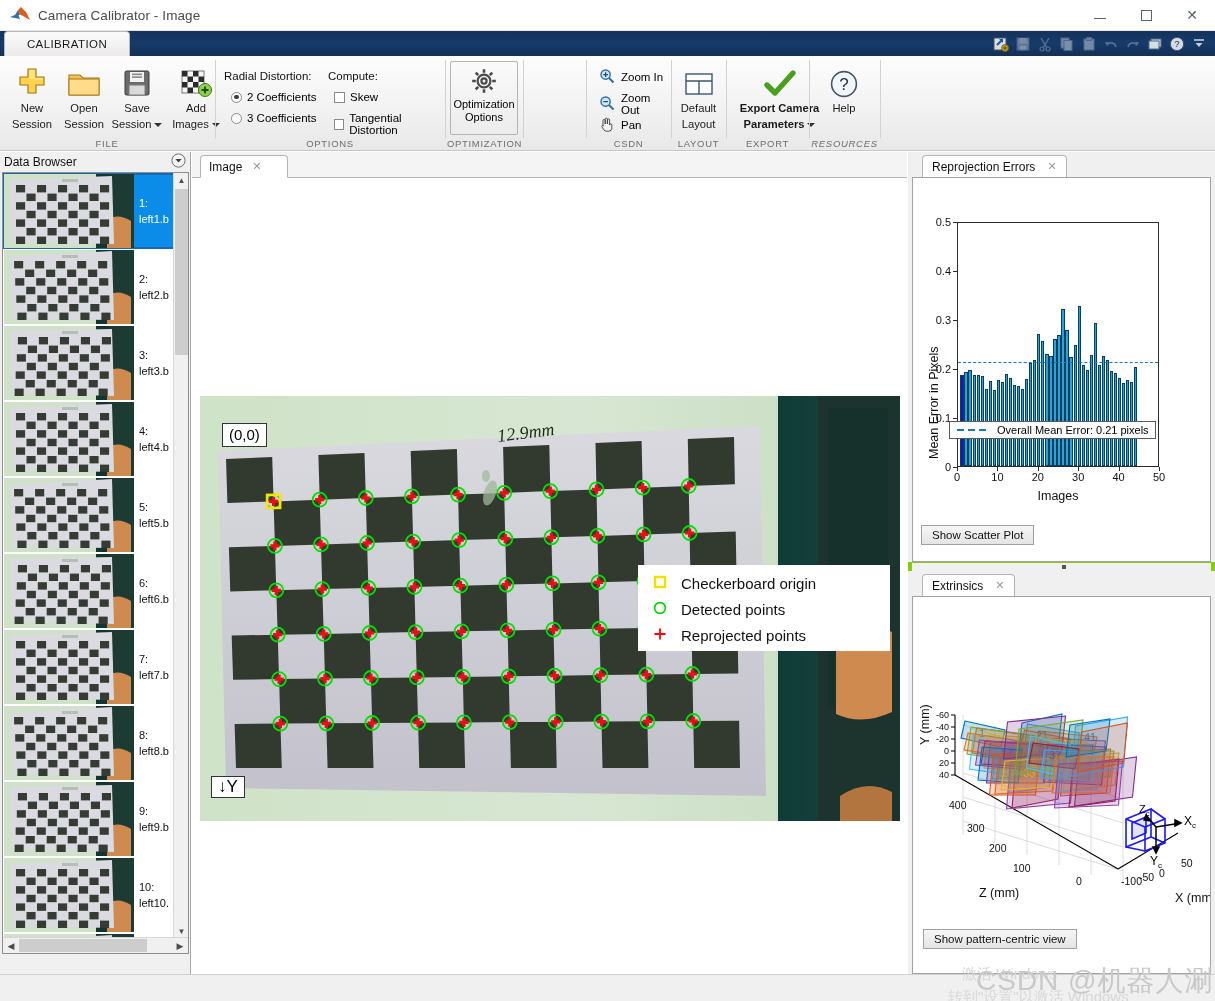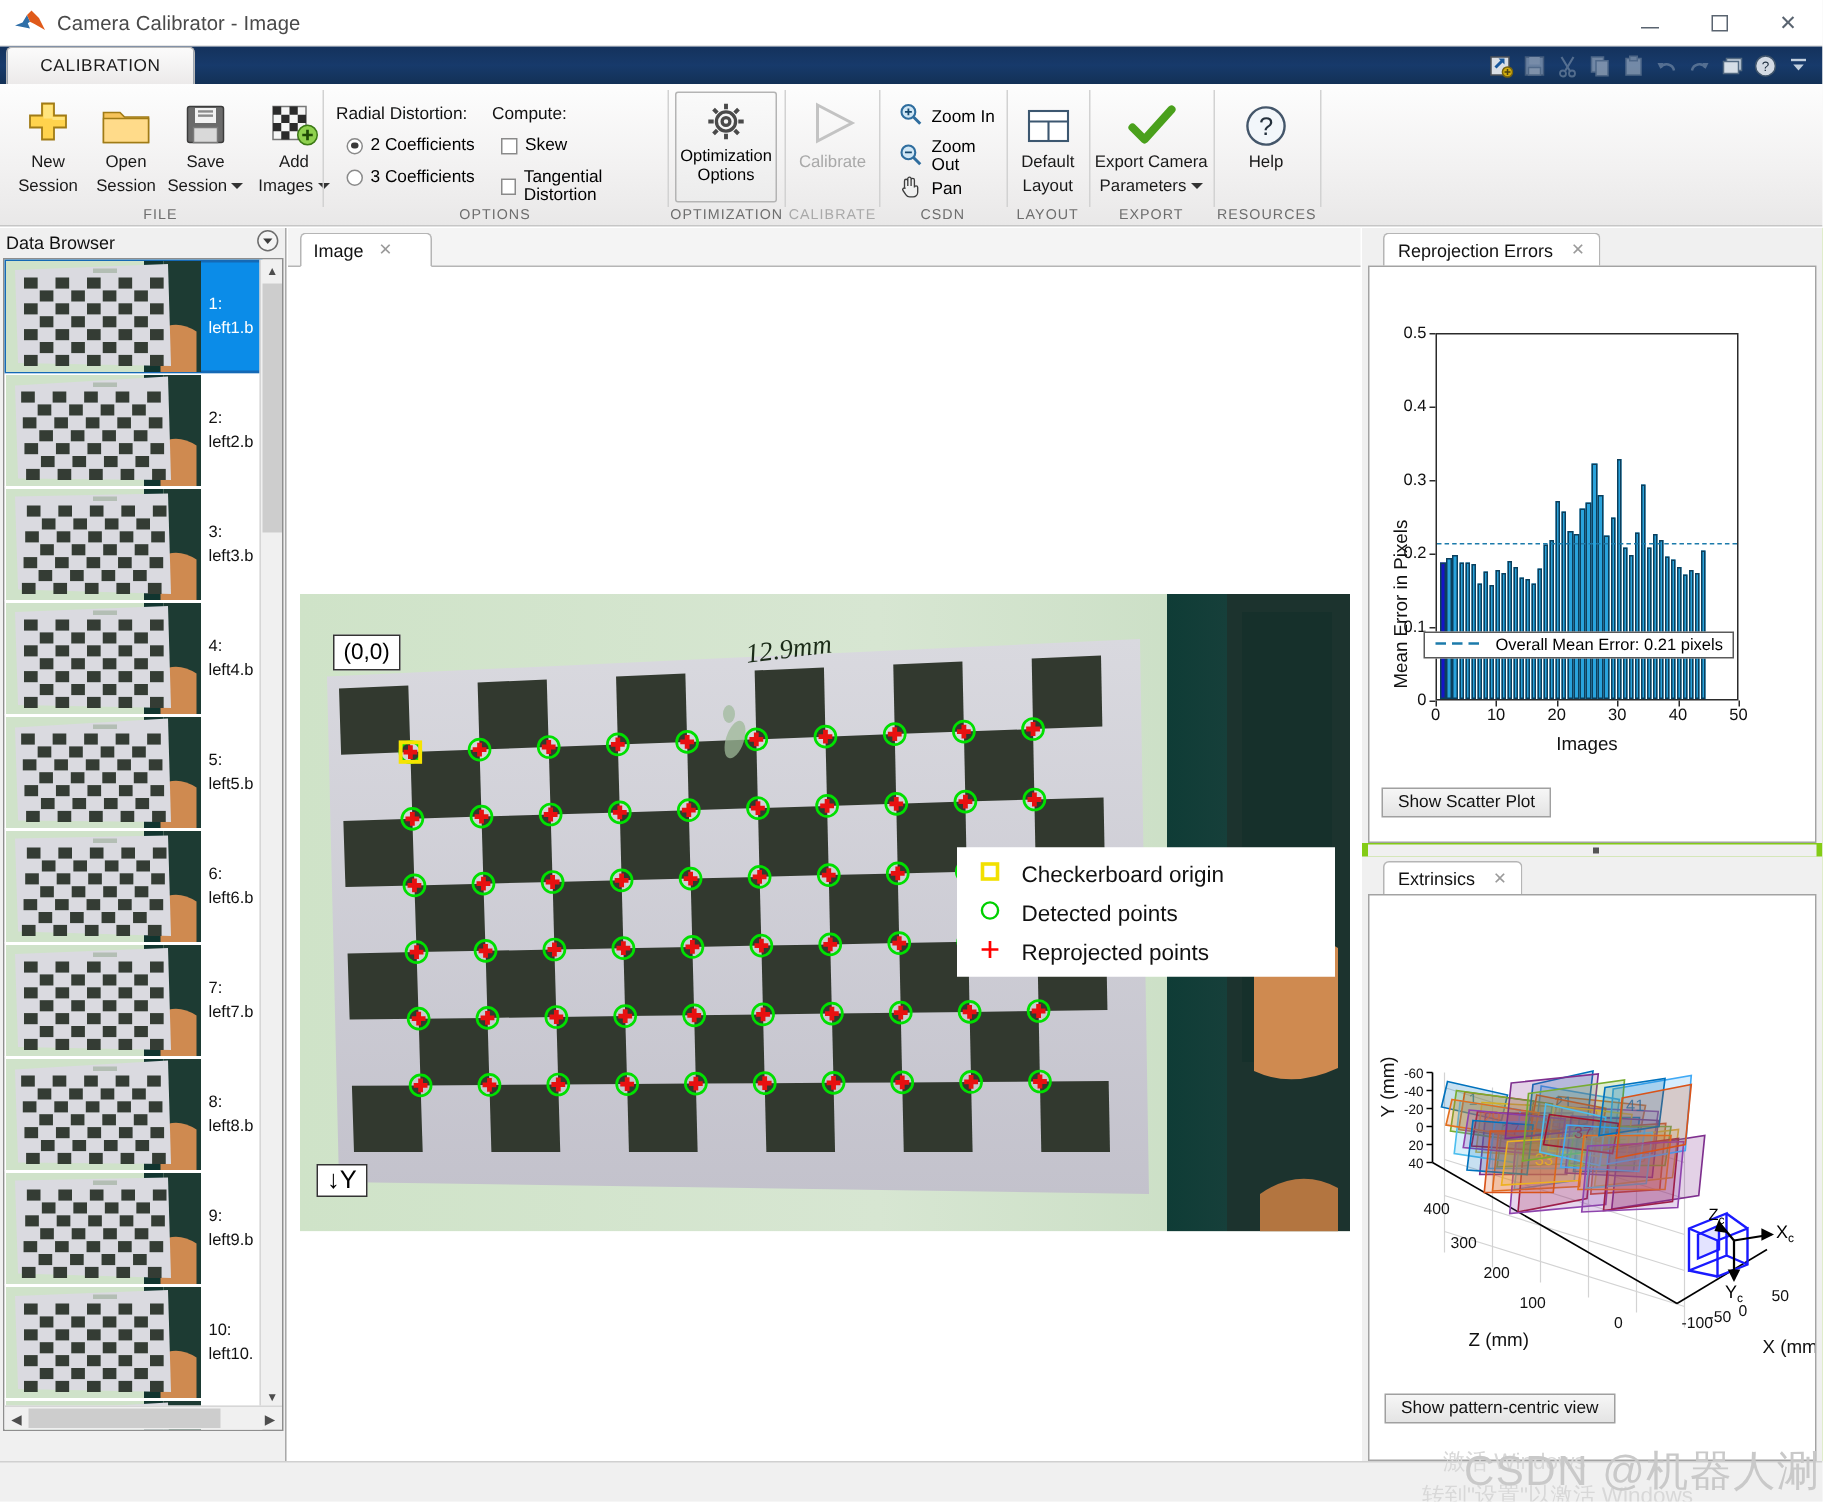--- a/index.html
+++ b/index.html
@@ -393,31 +393,20 @@
             </g>
           </svg>
         </div>
         <div style="font-size:11px;line-height:13px;margin-top:2px;">Optimization</div>
         <div style="font-size:11px;line-height:13px;">Options</div>
       </div>
       <div class="glabel" style="width:77px;">OPTIMIZATION</div>
     </div>
     <div class="rsep" style="left:523px;"></div>
 
-    <div class="rgroup" style="left:524px;width:62px;">
-      <div class="bigbtn" style="left:3px;width:56px;">
-        <div class="bi">
-          <svg width="40" height="34" viewBox="0 0 40 34">
-                <path d="M10 5 L33 17 L10 29 Z" fill="none" stroke="#c3c3c3" stroke-width="2"></path>
-              </svg>
-        </div>
-        <div class="bl" style="color:#a9a9a9;">Calibrate</div>
-      </div>
-      <div class="glabel" style="width:62px;color:#a9a9a9;">CALIBRATE</div>
-    </div>
     <div class="rsep" style="left:586px;"></div>
 
     <div class="rgroup" style="left:587px;width:83px;">
       <div class="smallbtn" style="left:8px;top:10px;">
         <span>
           <svg width="16" height="16" viewBox="0 0 16 16">
                 <circle cx="6.6" cy="6.6" r="4.6" fill="#cfe6f5" stroke="#2f6d9e" stroke-width="1.4"></circle>
                 <path d="M10 10 L14.5 14.5" stroke="#2f6d9e" stroke-width="2"></path>
                 <path d="M6.6 4.3v4.6M4.3 6.6h4.6" stroke="#17496f" stroke-width="1.2"></path>
               </svg>
@@ -455,21 +444,21 @@
           </svg>
         </div>
         <div class="bl">Default</div>
         <div class="bl">Layout</div>
       </div>
       <div class="glabel" style="width:53px;">LAYOUT</div>
     </div>
     <div class="rsep" style="left:726px;"></div>
 
     <div class="rgroup" style="left:727px;width:81px;">
-      <div class="bigbtn" style="left:0px;width:81px;">
+      <div class="bigbtn" style="left:12px;width:81px;font-weight:bold;">
         <div class="bi">
           <svg width="34" height="30" viewBox="0 0 34 30">
                 <path d="M4 16 L12 24 L30 4" stroke="#4aa01c" stroke-width="5.4" fill="none" stroke-linecap="round" stroke-linejoin="round"></path>
               </svg>
         </div>
         <div class="bl">Export Camera</div>
         <div class="bl"><span>Parameters</span><span class="caret"></span></div>
       </div>
       <div class="glabel" style="width:81px;">EXPORT</div>
     </div>
@@ -478,21 +467,21 @@
     <div class="rgroup" style="left:810px;width:69px;">
       <div class="bigbtn" style="left:6px;width:56px;">
         <div class="bi">
           <svg width="30" height="30" viewBox="0 0 30 30">
             <circle cx="15" cy="15" r="12.4" fill="#f2f6fa" stroke="#44566a" stroke-width="1.6"></circle>
             <text x="15" y="21" font-size="17" text-anchor="middle" fill="#24303c" font-family="Liberation Sans">?</text>
           </svg>
         </div>
         <div class="bl">Help</div>
       </div>
-      <div class="glabel" style="width:69px;">RESOURCES</div>
+      <div class="glabel" style="width:69px;font-style:italic;">RESOURCES</div>
     </div>
     <div class="rsep" style="left:880px;"></div>
 
    </div>
   </div>
 
   <div class="browser">
     <div class="browser-hdr">
       <span>Data Browser</span>
       <span class="bh-ic">

